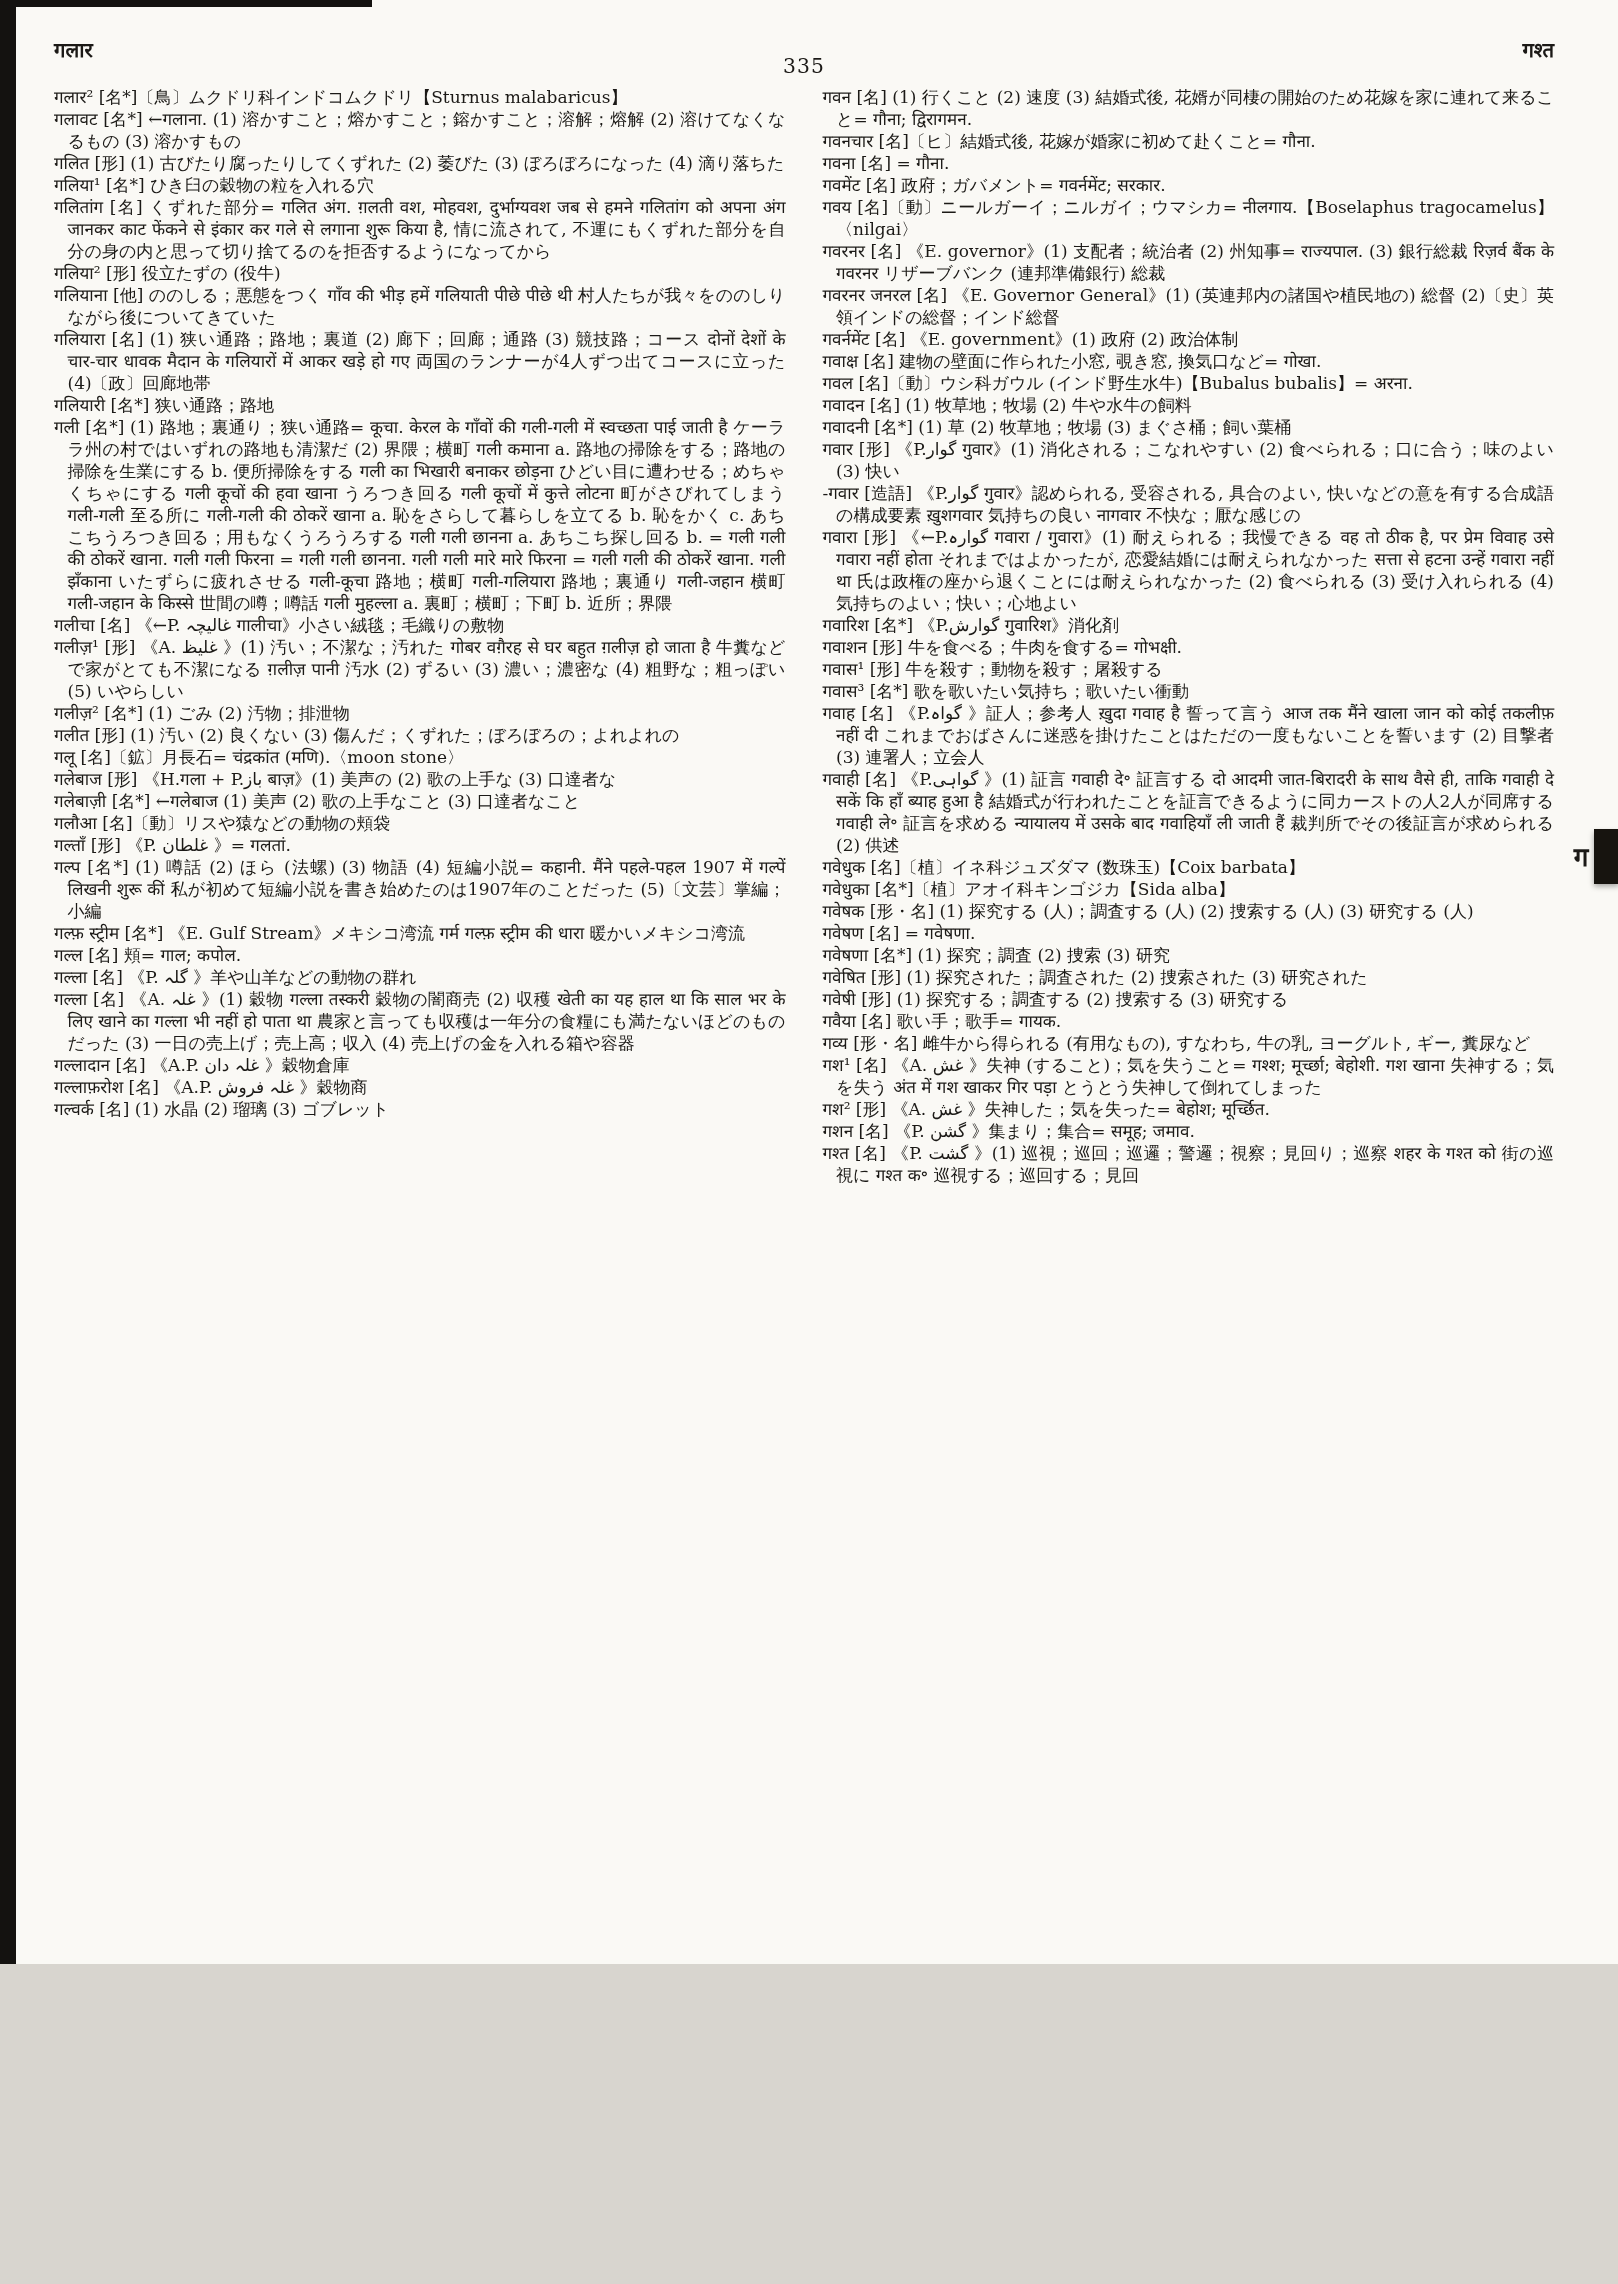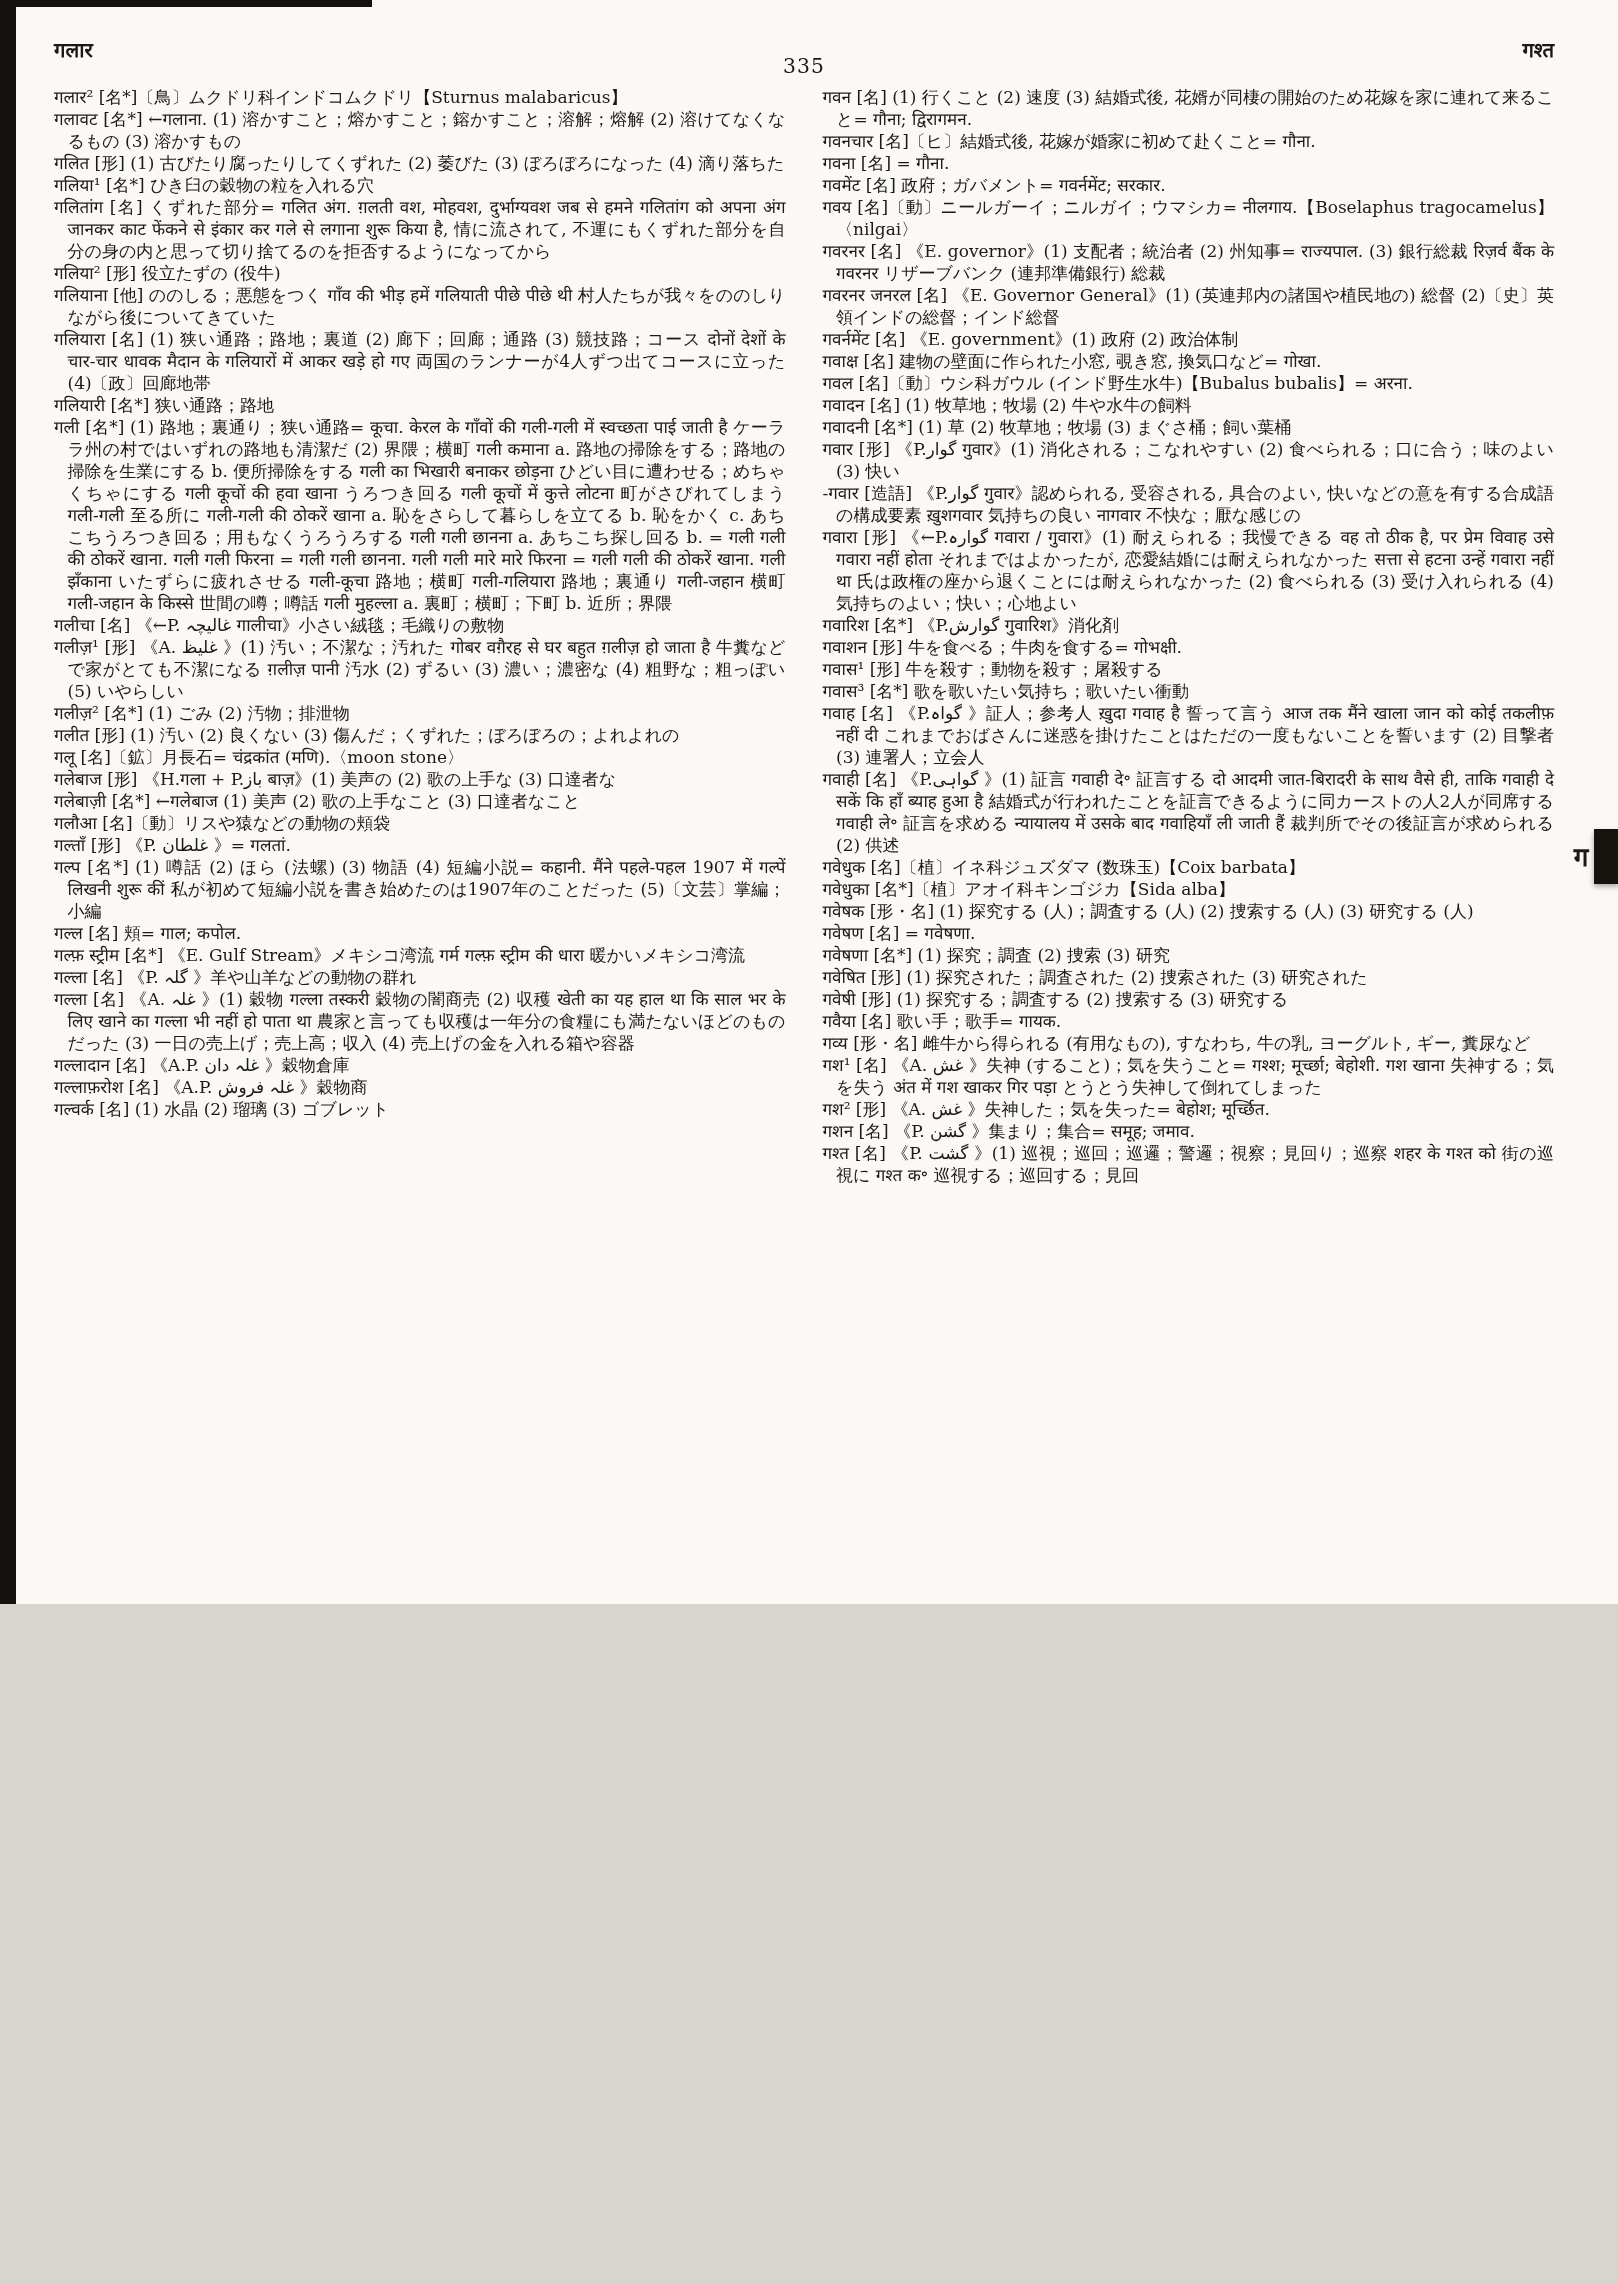--- a/index.html
+++ b/index.html
@@ -4,21 +4,21 @@
 <style>
   html, body {
     margin: 0;
     padding: 0;
     background: #d8d5cf;
     font-family: "DejaVu Serif", "Liberation Serif", serif;
   }
   .page {
     position: relative;
     width: 1619px;
-    height: 1604px;
+    height: 1964px;
     background: #faf9f5;
     color: #1b1916;
     overflow: hidden;
   }
   
   .edge-left {
     position: absolute;
     left: 0; top: 0;
     width: 16px; height: 100%;
     background: #141210;
@@ -116,22 +116,22 @@
       <p class="entry">गलीचा [名] 《←P. غالیچہ गालीचा》小さい絨毯；毛織りの敷物</p>
       <p class="entry">गलीज़¹ [形] 《A. غلیظ 》(1) 汚い；不潔な；汚れた गोबर वग़ैरह से घर बहुत ग़लीज़ हो जाता है 牛糞などで家がとても不潔になる ग़लीज़ पानी 汚水 (2) ずるい (3) 濃い；濃密な (4) 粗野な；粗っぽい (5) いやらしい</p>
       <p class="entry">गलीज़² [名*] (1) ごみ (2) 汚物；排泄物</p>
       <p class="entry">गलीत [形] (1) 汚い (2) 良くない (3) 傷んだ；くずれた；ぼろぼろの；よれよれの</p>
       <p class="entry">गलू [名]〔鉱〕月長石= चंद्रकांत (मणि).〈moon stone〉</p>
       <p class="entry">गलेबाज [形] 《H.गला + P.باز बाज़》(1) 美声の (2) 歌の上手な (3) 口達者な</p>
       <p class="entry">गलेबाज़ी [名*] ←गलेबाज (1) 美声 (2) 歌の上手なこと (3) 口達者なこと</p>
       <p class="entry">गलौआ [名]〔動〕リスや猿などの動物の頬袋</p>
       <p class="entry">गल्ताँ [形] 《P. غلطان 》= गलतां.</p>
       <p class="entry">गल्प [名*] (1) 噂話 (2) ほら (法螺) (3) 物語 (4) 短編小説= कहानी. मैंने पहले-पहल 1907 में गल्पें लिखनी शुरू कीं 私が初めて短編小説を書き始めたのは1907年のことだった (5)〔文芸〕掌編；小編</p>
+      <p class="entry">गल्फ़ स्ट्रीम [名*] 《E. Gulf Stream》メキシコ湾流 गर्म गल्फ़ स्ट्रीम की धारा 暖かいメキシコ湾流</p>
       <p class="entry">गल्ल [名] 頬= गाल; कपोल.</p>
-      <p class="entry">गल्फ़ स्ट्रीम [名*] 《E. Gulf Stream》メキシコ湾流 गर्म गल्फ़ स्ट्रीम की धारा 暖かいメキシコ湾流</p>
       <p class="entry">गल्ला [名] 《P. گلہ 》羊や山羊などの動物の群れ</p>
       <p class="entry">गल्ला [名] 《A. غلہ 》(1) 穀物 गल्ला तस्करी 穀物の闇商売 (2) 収穫 खेती का यह हाल था कि साल भर के लिए खाने का गल्ला भी नहीं हो पाता था 農家と言っても収穫は一年分の食糧にも満たないほどのものだった (3) 一日の売上げ；売上高；収入 (4) 売上げの金を入れる箱や容器</p>
       <p class="entry">गल्लादान [名] 《A.P. غلہ دان 》穀物倉庫</p>
       <p class="entry">गल्लाफ़रोश [名] 《A.P. غلہ فروش 》穀物商</p>
       <p class="entry">गल्वर्क [名] (1) 水晶 (2) 瑠璃 (3) ゴブレット</p>
     </div>
     <div class="column">
       <p class="entry">गवन [名] (1) 行くこと (2) 速度 (3) 結婚式後, 花婿が同棲の開始のため花嫁を家に連れて来ること= गौना; द्विरागमन.</p>
       <p class="entry">गवनचार [名]〔ヒ〕結婚式後, 花嫁が婚家に初めて赴くこと= गौना.</p>
       <p class="entry">गवना [名] = गौना.</p>

